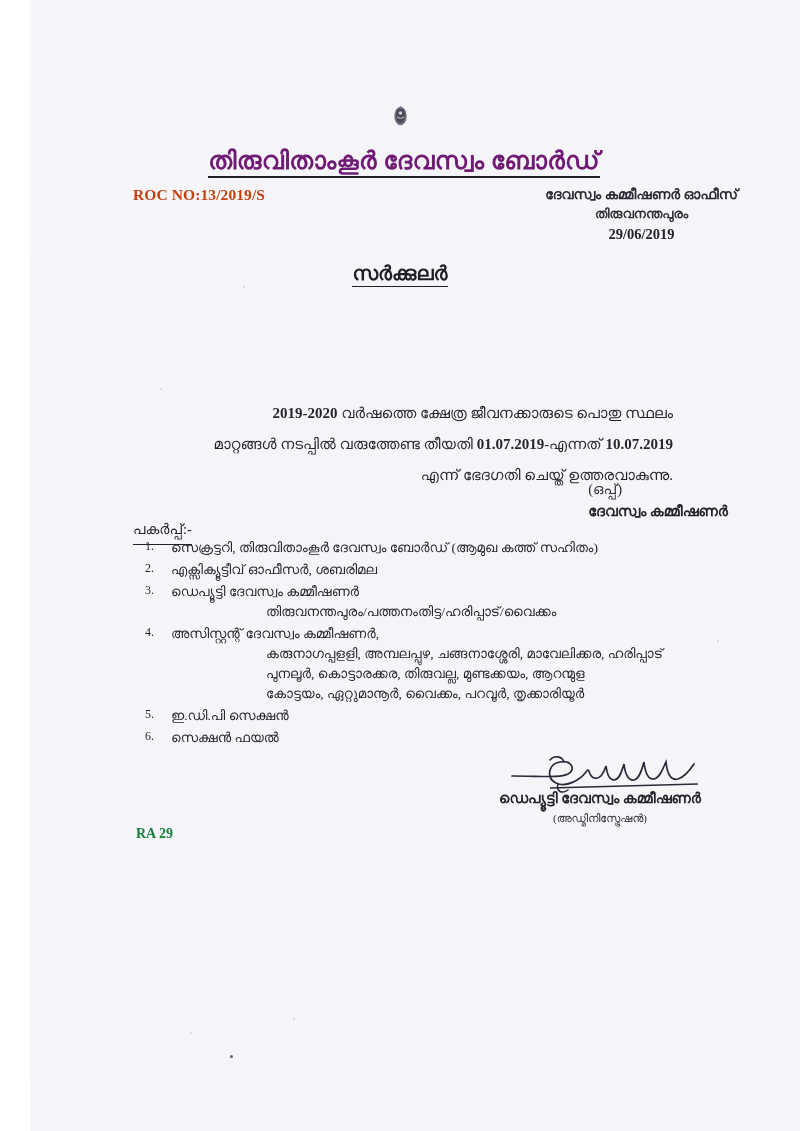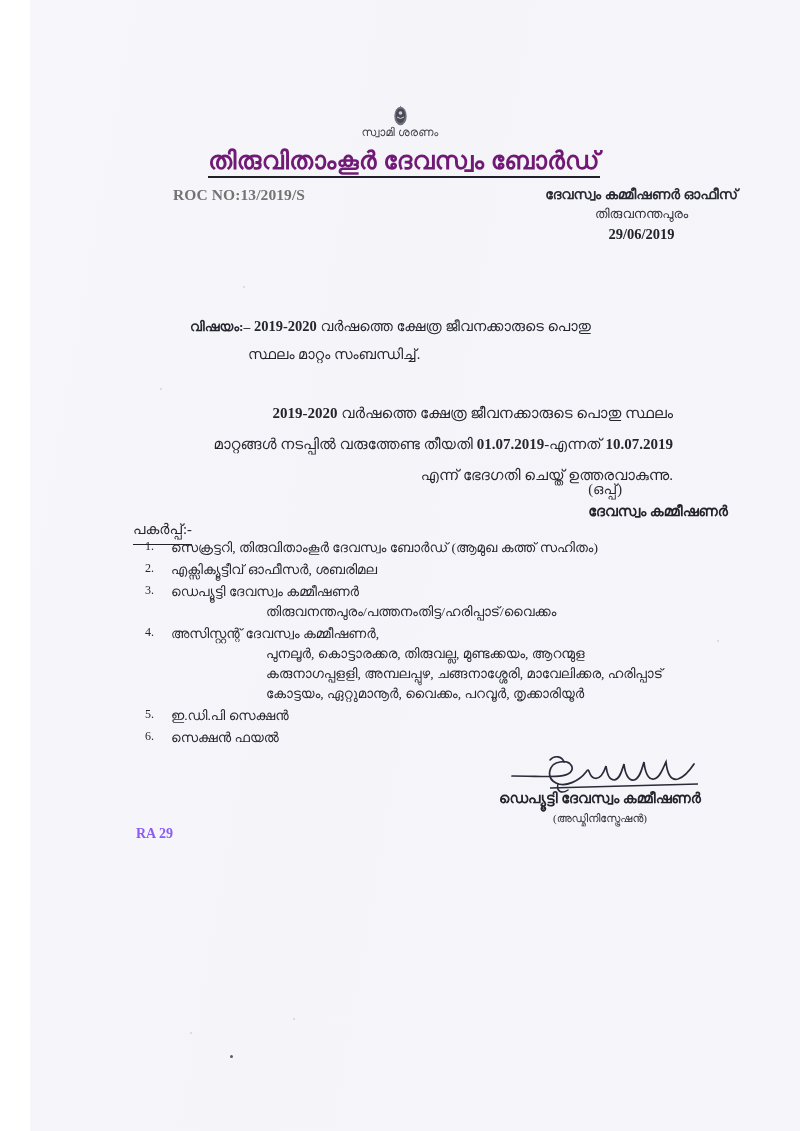--- a/index.html
+++ b/index.html
@@ -73,39 +73,39 @@
   .org-title span.u {
     border-bottom: 2px solid #20202a;
     padding-bottom: 2px;
   }
 
   .roc {
     position: absolute;
     left: 133px; top: 186px;
     font-size: 15.5px;
     font-weight: bold;
-    color: #737373;
+    color: #c2410c;
     letter-spacing: .1px;
-    margin-left: 40px;
   }
 
   .office-block {
     position: absolute;
     right: 62px; top: 185px;
     text-align: center;
     line-height: 1.45;
   }
   .office-line1 {
     font-size: 14px;
     font-weight: bold;
     color: #2a2a34;
   }
   .office-line2 {
     font-size: 13px;
     color: #2f2f39;
+    font-weight: bold;
   }
   .office-date {
     font-size: 14.5px;
     font-weight: bold;
     color: #23232c;
     font-family: "Liberation Serif", serif;
   }
 
   .circular-heading {
     position: absolute;
@@ -228,21 +228,21 @@
     font-size: 11px;
     color: #2b2b35;
     line-height: 1.5;
   }
 
   .ra {
     position: absolute;
     left: 136px; top: 826px;
     font-size: 14px;
     font-weight: bold;
-    color: #8b5cf6;
+    color: #15803d;
     text-align: center;
   }
 
   
   .speck {
     position: absolute;
     border-radius: 50%;
     background: #b9b9c4;
     opacity: .55;
   }
@@ -261,41 +261,37 @@
         <svg width="17" height="24" viewBox="0 0 17 24">
           <ellipse cx="8.5" cy="13" rx="6.2" ry="9.2" fill="#6f6f7d"></ellipse>
           <ellipse cx="8.5" cy="12.5" rx="4.6" ry="7.4" fill="#4a4a57"></ellipse>
           <path d="M8.5 2.5 L10 6 L7 6 Z" fill="#6f6f7d"></path>
           <circle cx="8.5" cy="10" r="1.8" fill="#cfcfd8"></circle>
           <path d="M5 14 q3.5 3 7 0" stroke="#cfcfd8" stroke-width="1" fill="none"></path>
         </svg>
       </span>
     </div>
 
-    <div class="swami">സ്വാമി ശരണം</div>
 
     <div class="org-title">
       <span class="u">തിരുവിതാംകൂർ ദേവസ്വം ബോർഡ്</span>
     </div>
 
     <div class="roc">ROC NO:13/2019/S</div>
 
     <div class="office-block">
       <div class="office-line1">ദേവസ്വം കമ്മീഷണർ ഓഫീസ്</div>
       <div class="office-line2">തിരുവനന്തപുരം</div>
       <div class="office-date">29/06/2019</div>
     </div>
 
-
-    <div class="subject">
-      <span class="lbl">വിഷയം:–</span>
-      <span class="yr">2019-2020</span>
-      <span>വർഷത്തെ ക്ഷേത്ര ജീവനക്കാരുടെ പൊതു</span>
-      <span class="l2">സ്ഥലം മാറ്റം സംബന്ധിച്ച്.</span>
-    </div>
+    <div class="circular-heading">
+      <span class="u">സർക്കുലർ</span>
+    </div>
+
 
     <div class="body-para">
       <span class="ln ln1">
         <b>2019-2020</b>
         <span>വർഷത്തെ ക്ഷേത്ര ജീവനക്കാരുടെ പൊതു സ്ഥലം</span>
       </span>
       <span class="ln">
         <span>മാറ്റങ്ങൾ നടപ്പിൽ വരുത്തേണ്ട തീയതി</span>
         <b>01.07.2019</b><span>-എന്നത്</span>
         <b>10.07.2019</b>
@@ -309,21 +305,21 @@
     </div>
 
     <div class="copyto">
       <span class="u">പകർപ്പ്:-</span>
     </div>
 
     <ol class="dist-list" id="dist-list">
         <li><span class="num">1.</span><span>സെക്രട്ടറി, തിരുവിതാംകൂർ ദേവസ്വം ബോർഡ് (ആമുഖ കത്ത് സഹിതം)</span></li>
         <li><span class="num">2.</span><span>എക്സിക്യൂട്ടീവ് ഓഫീസർ, ശബരിമല</span></li>
         <li><span class="num">3.</span><span>ഡെപ്യൂട്ടി ദേവസ്വം കമ്മീഷണർ</span><span class="sub">തിരുവനന്തപുരം/പത്തനംതിട്ട/ഹരിപ്പാട്/വൈക്കം</span></li>
-        <li><span class="num">4.</span><span>അസിസ്റ്റന്റ് ദേവസ്വം കമ്മീഷണർ,</span><span class="sub">പുനലൂർ, കൊട്ടാരക്കര, തിരുവല്ല, മുണ്ടക്കയം, ആറന്മുള</span><span class="sub">കരുനാഗപ്പളളി, അമ്പലപ്പുഴ, ചങ്ങനാശ്ശേരി, മാവേലിക്കര, ഹരിപ്പാട്</span><span class="sub">കോട്ടയം, ഏറ്റുമാനൂർ, വൈക്കം, പറവൂർ, തൃക്കാരിയൂർ</span></li>
+        <li><span class="num">4.</span><span>അസിസ്റ്റന്റ് ദേവസ്വം കമ്മീഷണർ,</span><span class="sub">കരുനാഗപ്പളളി, അമ്പലപ്പുഴ, ചങ്ങനാശ്ശേരി, മാവേലിക്കര, ഹരിപ്പാട്</span><span class="sub">പുനലൂർ, കൊട്ടാരക്കര, തിരുവല്ല, മുണ്ടക്കയം, ആറന്മുള</span><span class="sub">കോട്ടയം, ഏറ്റുമാനൂർ, വൈക്കം, പറവൂർ, തൃക്കാരിയൂർ</span></li>
         <li><span class="num">5.</span><span>ഇ.ഡി.പി സെക്ഷൻ</span></li>
         <li><span class="num">6.</span><span>സെക്ഷൻ ഫയൽ</span></li>
       </ol>
 
     <div class="sig2">
       <div class="handsign">
         <svg width="210" height="40" viewBox="0 0 210 40">
           <path d="M10 22 C40 22, 58 24, 66 20 C74 16, 70 6, 58 8 C46 10, 44 24, 54 29 C64 34, 78 26, 84 18 C88 12, 86 22, 92 24 C98 26, 102 18, 104 12 C105 20, 107 26, 112 26 C118 26, 120 16, 122 10 C123 19, 126 27, 132 26 C138 25, 140 14, 142 8 C143 18, 146 26, 152 25 C158 24, 161 14, 164 8 C165 18, 168 27, 176 25 C183 23, 188 16, 192 10" stroke="#2a2a3a" stroke-width="1.7" fill="none" stroke-linecap="round"></path>
           <path d="M62 8 C60 2, 52 1, 48 6" stroke="#2a2a3a" stroke-width="1.6" fill="none" stroke-linecap="round"></path>
           <path d="M56 30 C54 38, 60 40, 66 36" stroke="#2a2a3a" stroke-width="1.5" fill="none" stroke-linecap="round"></path>

